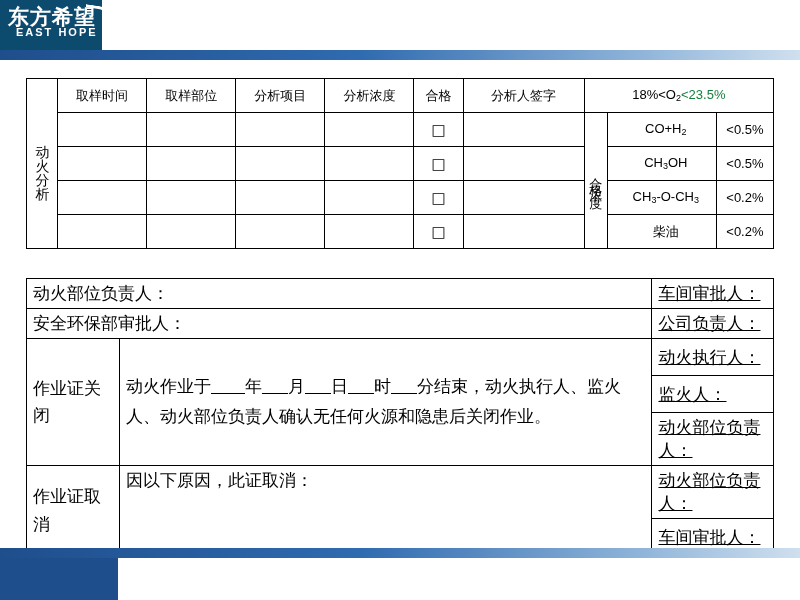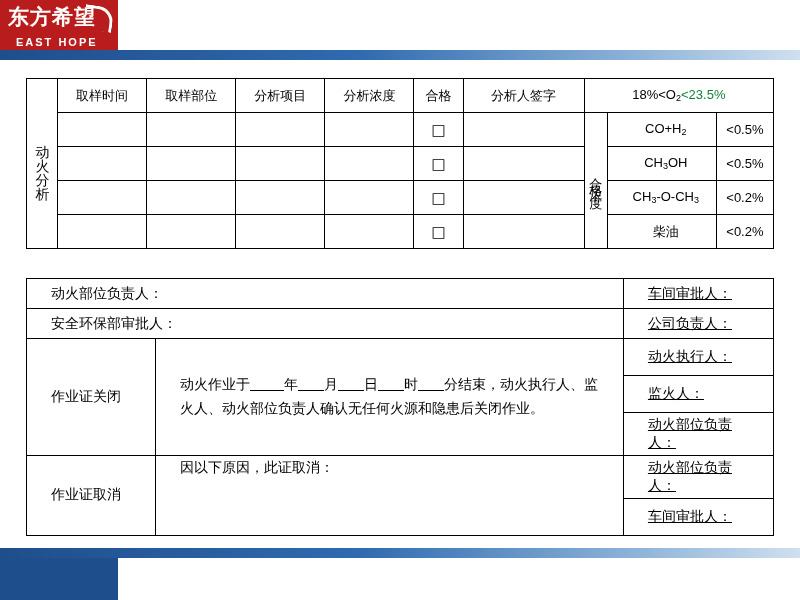--- a/index.html
+++ b/index.html
@@ -13,40 +13,40 @@
     font-family: "Liberation Serif", "DejaVu Serif", serif;
     position: relative;
     overflow: hidden;
   }
 
   
   .logo-banner {
     position: absolute;
     left: 0;
     top: 0;
-    width: 118px;
+    width: 102px;
     height: 50px;
-    background: #b91c1c;
+    background: #0c4a6e;
     color: #ffffff;
   }
   .logo-cn {
     position: absolute;
     left: 8px;
     top: 3px;
     font-size: 21px;
     font-weight: bold;
     letter-spacing: 1px;
     font-family: "Liberation Sans", sans-serif;
     color: #ffffff;
     white-space: nowrap;
   }
   .logo-en {
     position: absolute;
     left: 16px;
-    top: 36px;
+    top: 26px;
     font-size: 11px;
     font-weight: bold;
     letter-spacing: 2px;
     font-family: "Liberation Sans", sans-serif;
     color: #ffffff;
     white-space: nowrap;
   }
   .logo-swoosh {
     position: absolute;
     left: 84px;
@@ -179,22 +179,22 @@
   .signoff-wrap {
     position: absolute;
     left: 26px;
     top: 278px;
   }
   .signoff-table {
     width: 748px;
   }
   .signoff-table td {
     text-align: left;
-    font-size: 14px;
-    padding: 3px 24px;
+    font-size: 17px;
+    padding: 3px 6px;
   }
   .so-left-label {
     width: 80px;
     text-align: center;
     line-height: 1.6;
   }
   .so-wide {
     width: 490px;
   }
   .so-right {

